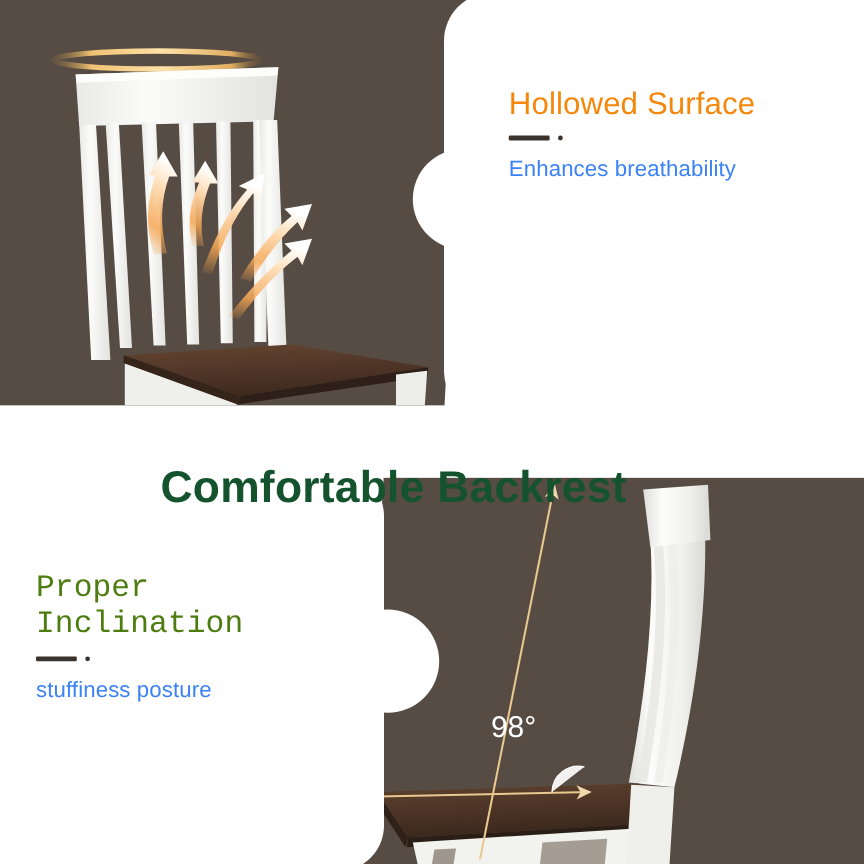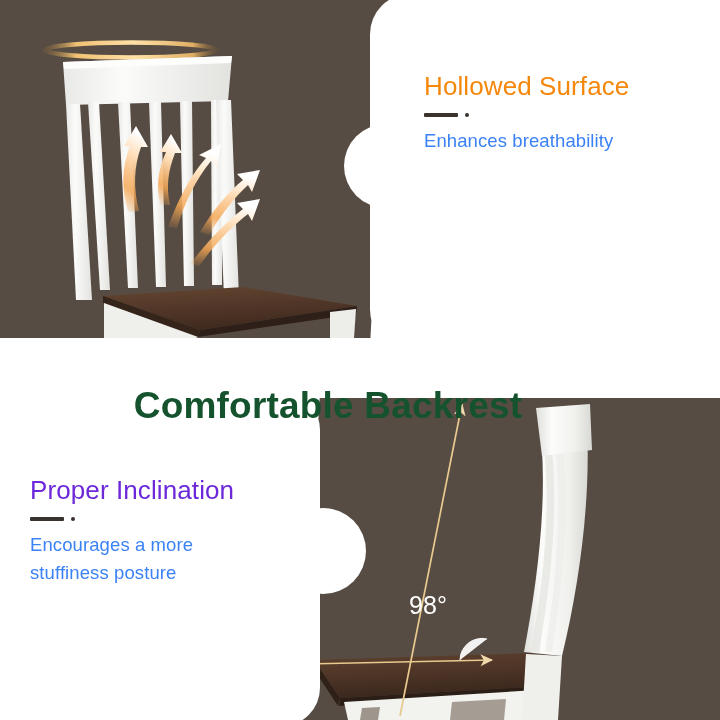--- a/index.html
+++ b/index.html
@@ -61,21 +61,21 @@
   
   .tblock{position:absolute;z-index:20;}
   #text-tr{left:424px;top:72px;width:272px;}
   #text-bl{left:30px;top:476px;width:280px;}
 
   .feat-title{
     font-size:26px;font-weight:400;line-height:1.15;
     letter-spacing:.1px;margin:0;
   }
   #title-hollow{color:#F5870A;}
-  #title-incline{color:#6d28d9;}
+  #title-incline{color:#4d7c0f;font-family:Liberation Mono, monospace;}
 
   .divider{display:flex;align-items:center;margin:11px 0 10px 0;}
   .divider .bar{width:34px;height:4px;background:#3A322D;border-radius:1px;}
   .divider .dot{width:4px;height:4px;background:#3A322D;border-radius:50%;margin-left:7px;}
 
   .feat-body{
     font-size:18.5px;color:#3b82f6;line-height:1.52;
     font-weight:400;letter-spacing:.1px;margin:0;
   }
 
@@ -233,17 +233,16 @@
   <div class="panel-white" id="panel-bl-skew"></div>
   <div class="panel-white" id="panel-bl"></div>
   <div id="panel-bl-knob"></div>
 
   <div class="tblock" id="text-bl">
     <h2 class="feat-title" id="title-incline">Proper Inclination</h2>
     <div class="divider">
       <span class="bar"></span>
       <span class="dot"></span>
     </div>
-    <p class="feat-body">Encourages a more</p>
     <p class="feat-body">stuffiness posture</p>
   </div>
 
 </div>
 
 </body></html>

